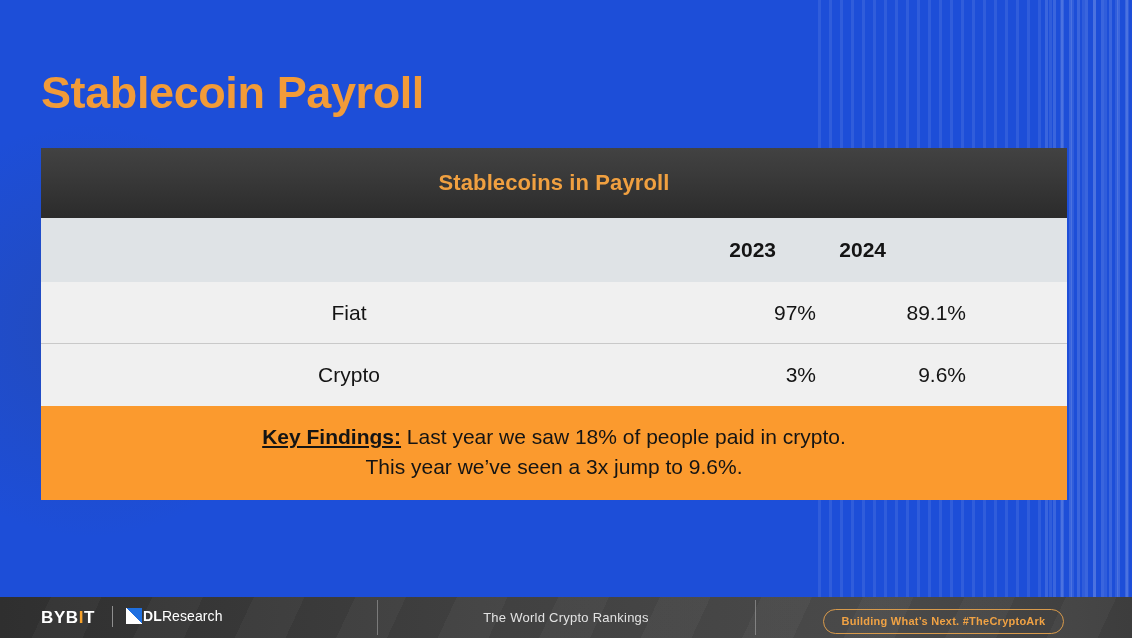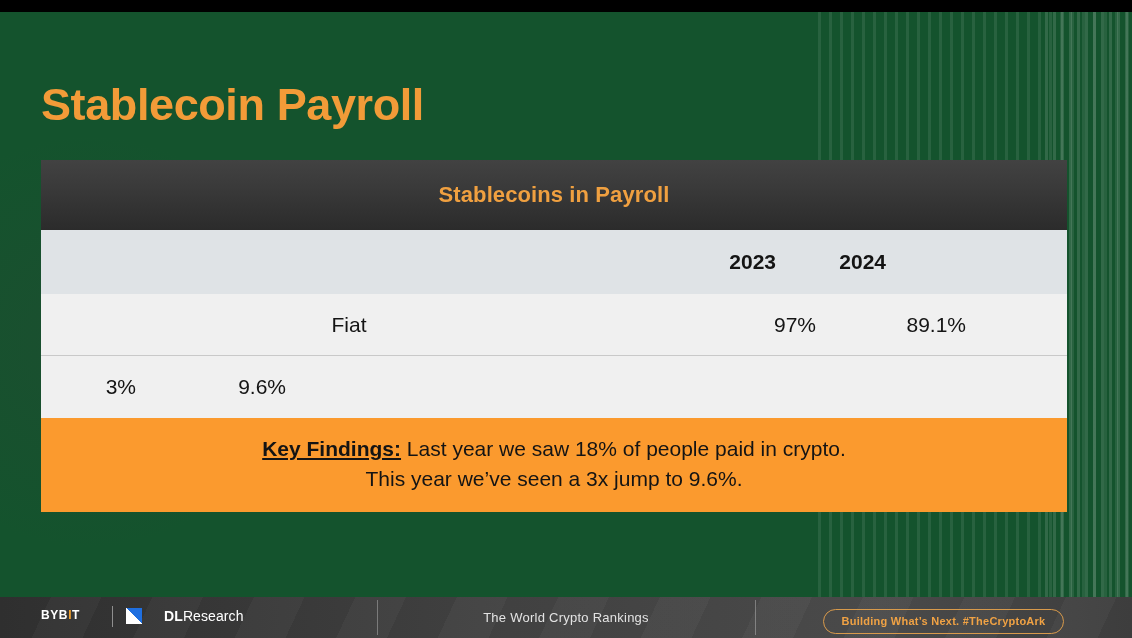--- a/index.html
+++ b/index.html
@@ -12,23 +12,22 @@
     height: 638px;
     overflow: hidden;
     font-family: "Liberation Sans", sans-serif;
     position: relative;
   }
 
   
   #slide {
     position: absolute;
     inset: 0;
-    background: #14532d;
-    overflow: hidden;
-    margin-top: 12px;
+    background: #1d4ed8;
+    overflow: hidden;
   }
 
   
   .stripes-right {
     position: absolute;
     top: 0;
     left: 810px;
     width: 322px;
     height: 600px;
     background-image: repeating-linear-gradient(
@@ -168,21 +167,21 @@
     background: rgba(255,255,255,0.30);
   }
   .footer-div.d1 { left: 377px; }
   .footer-div.d2 { left: 755px; }
 
   
   #bybit-logo {
     position: absolute;
     left: 41px;
     top: 11px;
-    font-size: 12px;
+    font-size: 17px;
     font-weight: 700;
     letter-spacing: 0.6px;
     color: #ffffff;
     display: flex;
     align-items: baseline;
   }
   #bybit-logo .accent { color: #f7a22b; }
 
   .logo-sep {
     position: absolute;
@@ -192,21 +191,21 @@
     height: 21px;
     background: rgba(255,255,255,0.45);
   }
 
   #dl-logo {
     position: absolute;
     left: 126px;
     top: 11px;
     display: flex;
     align-items: center;
-    gap: 22px;
+    gap: 1px;
   }
   #dl-mark {
     width: 16px; height: 16px;
     background: #ffffff;
     position: relative;
     overflow: hidden;
   }
   #dl-mark:after {
     content: "";
     position: absolute;
@@ -283,20 +282,21 @@
     </div>
 
     <div class="t-row t-body">
       <div class="c-label">Fiat</div>
       <div class="c-val">97%</div>
       <div class="c-val y2024">89.1%</div>
       <div class="c-spacer"></div>
     </div>
 
     <div class="t-row t-body last">
+      <div class="c-label">Crypto</div>
       <div class="c-val">3%</div>
       <div class="c-val y2024">9.6%</div>
       <div class="c-spacer"></div>
     </div>
 
     <div id="key-findings">
       <div>
         <b>Key Findings:</b><span> Last year we saw 18% of people paid in crypto.</span>
       </div>
       <div>This year we’ve seen a 3x jump to 9.6%.</div>

